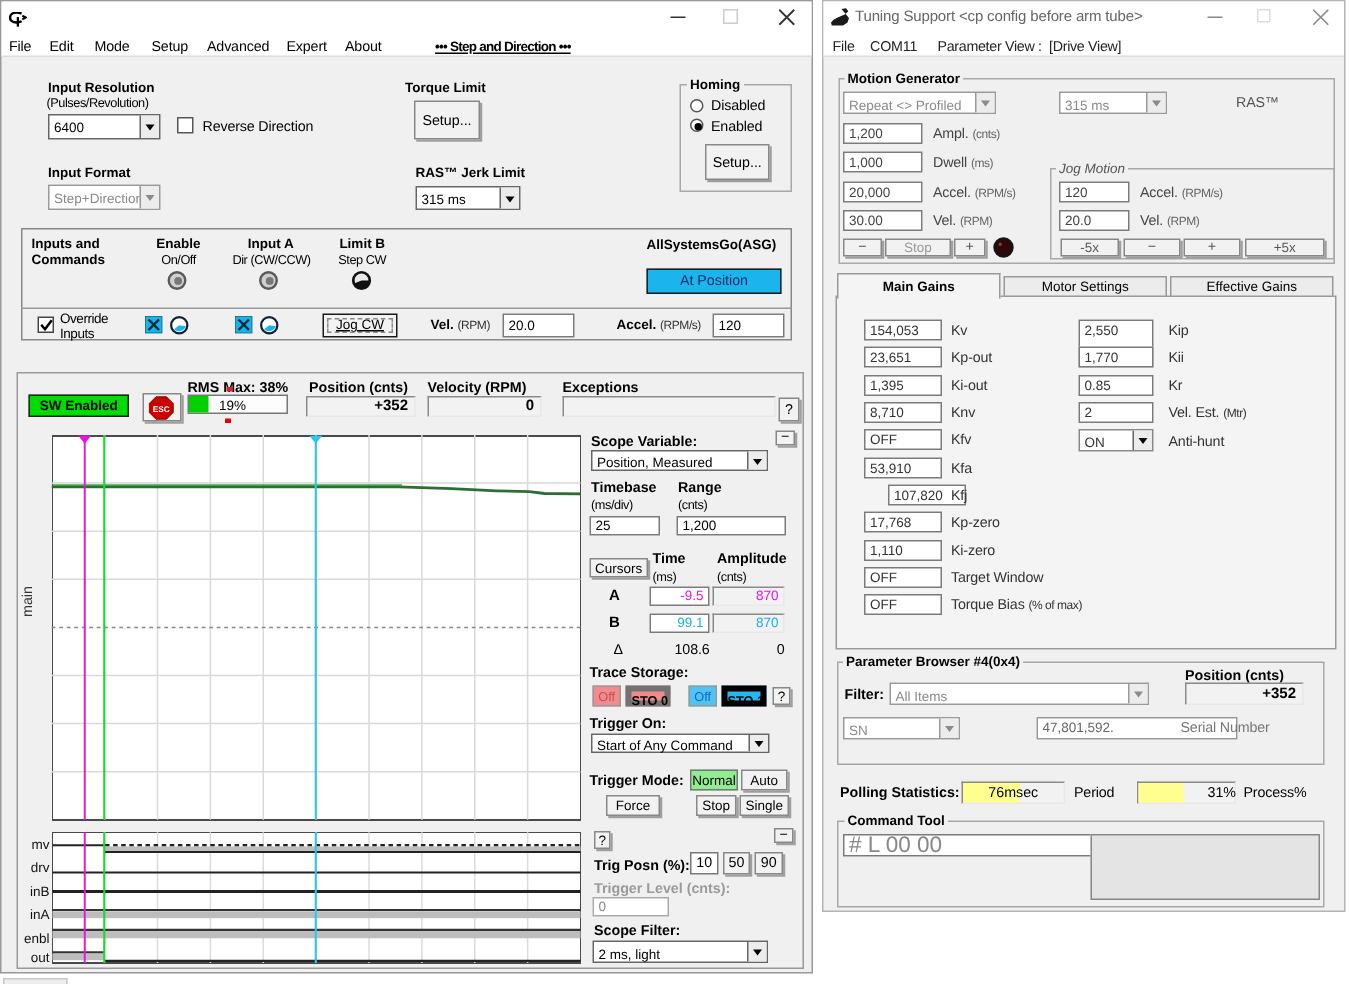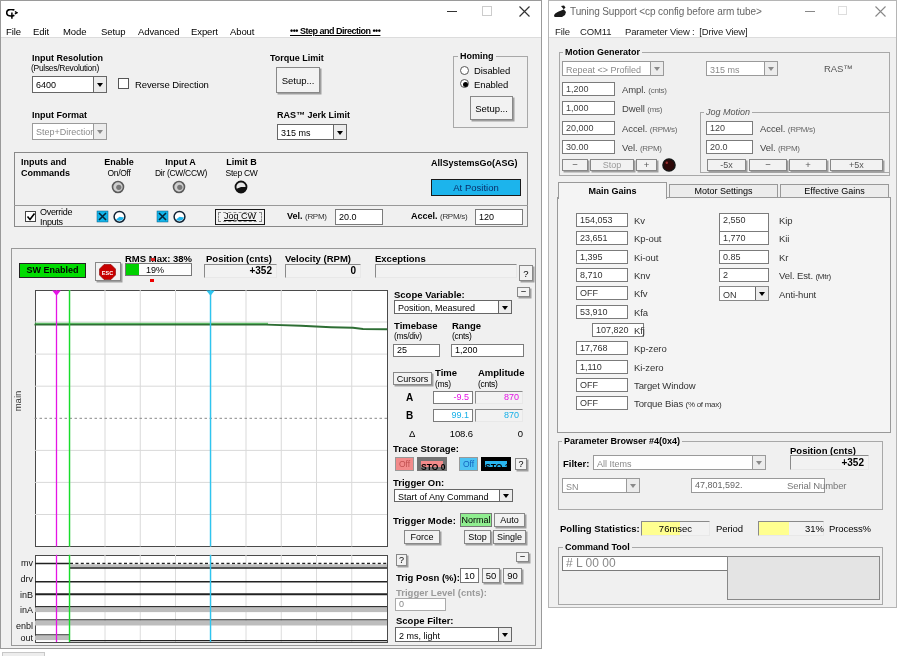--- a/index.html
+++ b/index.html
@@ -380,16 +380,16 @@
  <div class="abs" style="left:93px;top:521px;width:38px;height:13px;background:#ffff90;"></div>
  <div class="abs" style="left:92px;top:522px;width:69px;text-align:center;font-size:9.5px;">76msec</div>
  <div class="lbl" style="left:167px;top:522px;">Period</div>
  <div class="sunk" style="left:209px;top:520px;width:66px;height:15px;"></div>
  <div class="abs" style="left:210px;top:521px;width:30px;height:13px;background:#ffff90;"></div>
  <div class="abs" style="left:209px;top:522px;width:66px;text-align:right;font-size:9.5px;">31%</div>
  <div class="lbl" style="left:280px;top:522px;">Process%</div>
 
  <div class="gb" style="left:9px;top:546px;width:325px;height:58px;"></div>
  <div class="gl" style="left:14px;top:541px;">Command Tool</div>
- <div class="fld" style="left:13px;top:555px;width:187px;height:15px;line-height:13px;color:#888;font-size:12px;"># L 00 00</div>
+ <div class="fld" style="left:13px;top:555px;width:187px;height:15px;line-height:13px;color:#888;font-size:15px;"># L 00 00</div>
  <div class="abs" style="left:178px;top:555px;width:153px;height:44px;background:#e4e4e4;border:1px solid #888;"></div>
 </div>
 <div class="abs" style="left:2px;top:652px;width:43px;height:4px;background:#ededed;border:1px solid #c8c8c8;border-bottom:none;"></div>
 
 </body></html>

